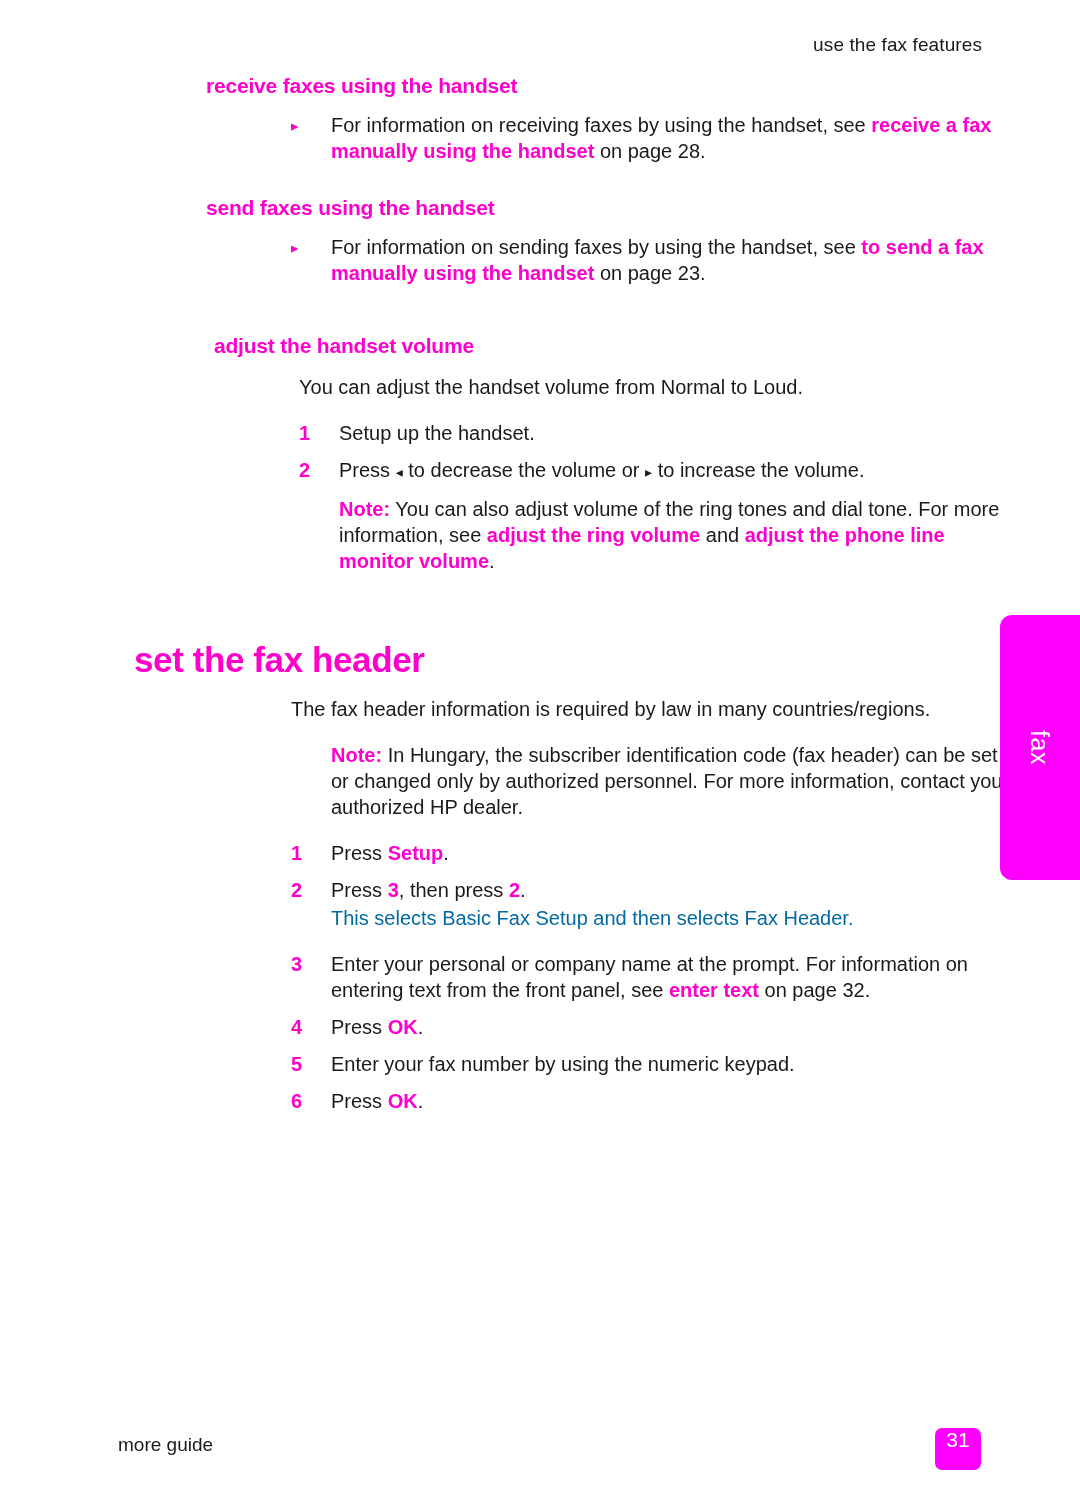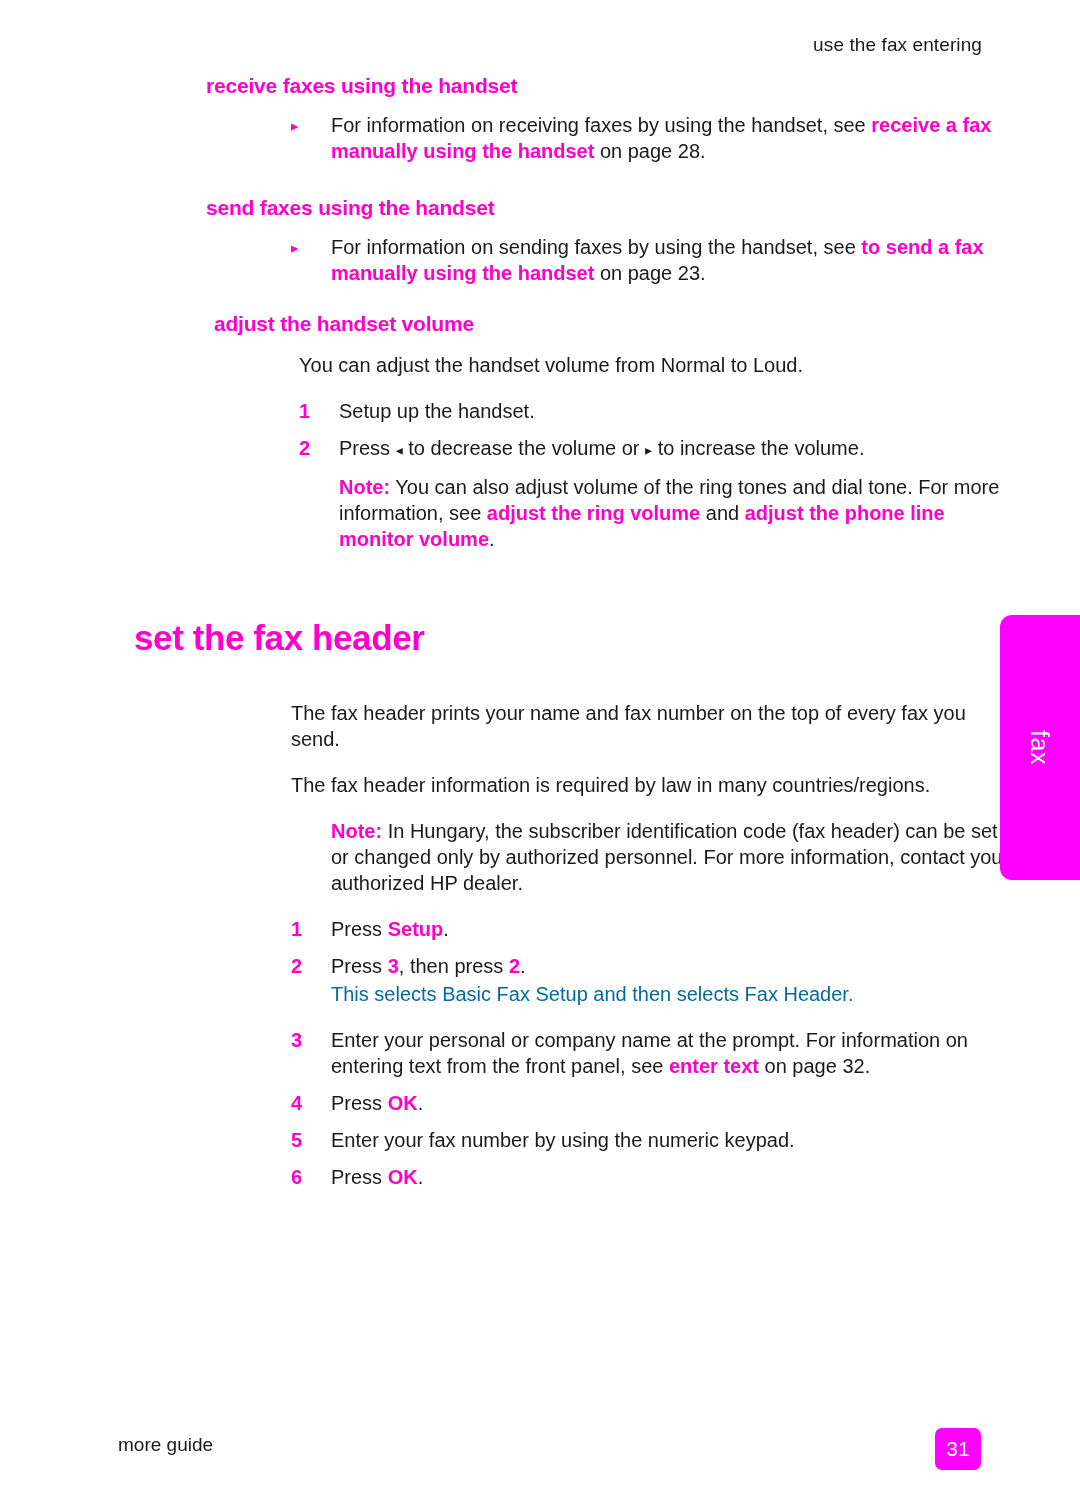--- a/index.html
+++ b/index.html
@@ -57,21 +57,21 @@
     font-size: 35px;
     font-weight: bold;
     color: #ff00cc;
     letter-spacing: -0.4px;
     margin-left: 118px;
   }
 
   
   .sec-receive { margin-top: 0px; }
   .sec-send    { margin-top: 32px; }
-  .sec-adjust  { margin-top: 26px; padding-left: 8px; }
+  .sec-adjust  { margin-top: 48px; padding-left: 8px; }
   .sec-header  { margin-top: 66px; }
 
   
   .bullet-row {
     display: flex;
     margin-top: 14px;
     margin-left: 275px;
     width: 710px;
   }
   .bullet-mark {
@@ -182,32 +182,32 @@
   }
   .page-number-box {
     position: absolute;
     left: 935px;
     top: 1428px;
     width: 46px;
     height: 42px;
     background: #ff00ff;
     border-radius: 7px;
     display: flex;
-    align-items: center;
+    align-items: flex-start;
     justify-content: center;
     color: #ffffff;
     font-size: 21px;
   }
 </style>
 </head>
 <body>
 
 <div class="page">
 
-  <div class="running-header">use the fax entering</div>
+  <div class="running-header">use the fax features</div>
 
   <div class="content">
 
     <section class="sec-receive">
       <h2 class="sub-head">receive faxes using the handset</h2>
       <div class="bullet-row">
         <span class="bullet-mark">▸</span>
         <span class="bullet-body"><span>For information on receiving faxes by using the handset, see </span><span class="pink-bold">receive a fax manually using the handset</span><span> on page 28.</span></span>
       </div>
     </section>
@@ -234,21 +234,20 @@
         <span class="step-num">2</span>
         <span class="step-body"><span>Press </span><span class="arrow-glyph">◂</span><span> to decrease the volume or </span><span class="arrow-glyph">▸</span><span> to increase the volume.</span></span>
       </div>
 
       <p class="note-para"><span class="pink-bold">Note:</span><span> You can also adjust volume of the ring tones and dial tone. For more information, see </span><span class="pink-bold">adjust the ring volume</span><span> and </span><span class="pink-bold">adjust the phone line monitor volume</span><span>.</span></p>
     </section>
 
     <section class="sec-header">
       <h1 class="main-head">set the fax header</h1>
 
-      <p class="para" style="margin-top:42px;">The fax header prints your name and fax number on the top of every fax you send.</p>
 
       <p class="para">The fax header information is required by law in many countries/regions.</p>
 
       <p class="note-para wide"><span class="pink-bold">Note:</span><span> In Hungary, the subscriber identification code (fax header) can be set or changed only by authorized personnel. For more information, contact your authorized HP dealer.</span></p>
 
       <div class="step-row">
         <span class="step-num">1</span>
         <span class="step-body"><span>Press </span><span class="pink-bold">Setup</span><span>.</span></span>
       </div>
 

